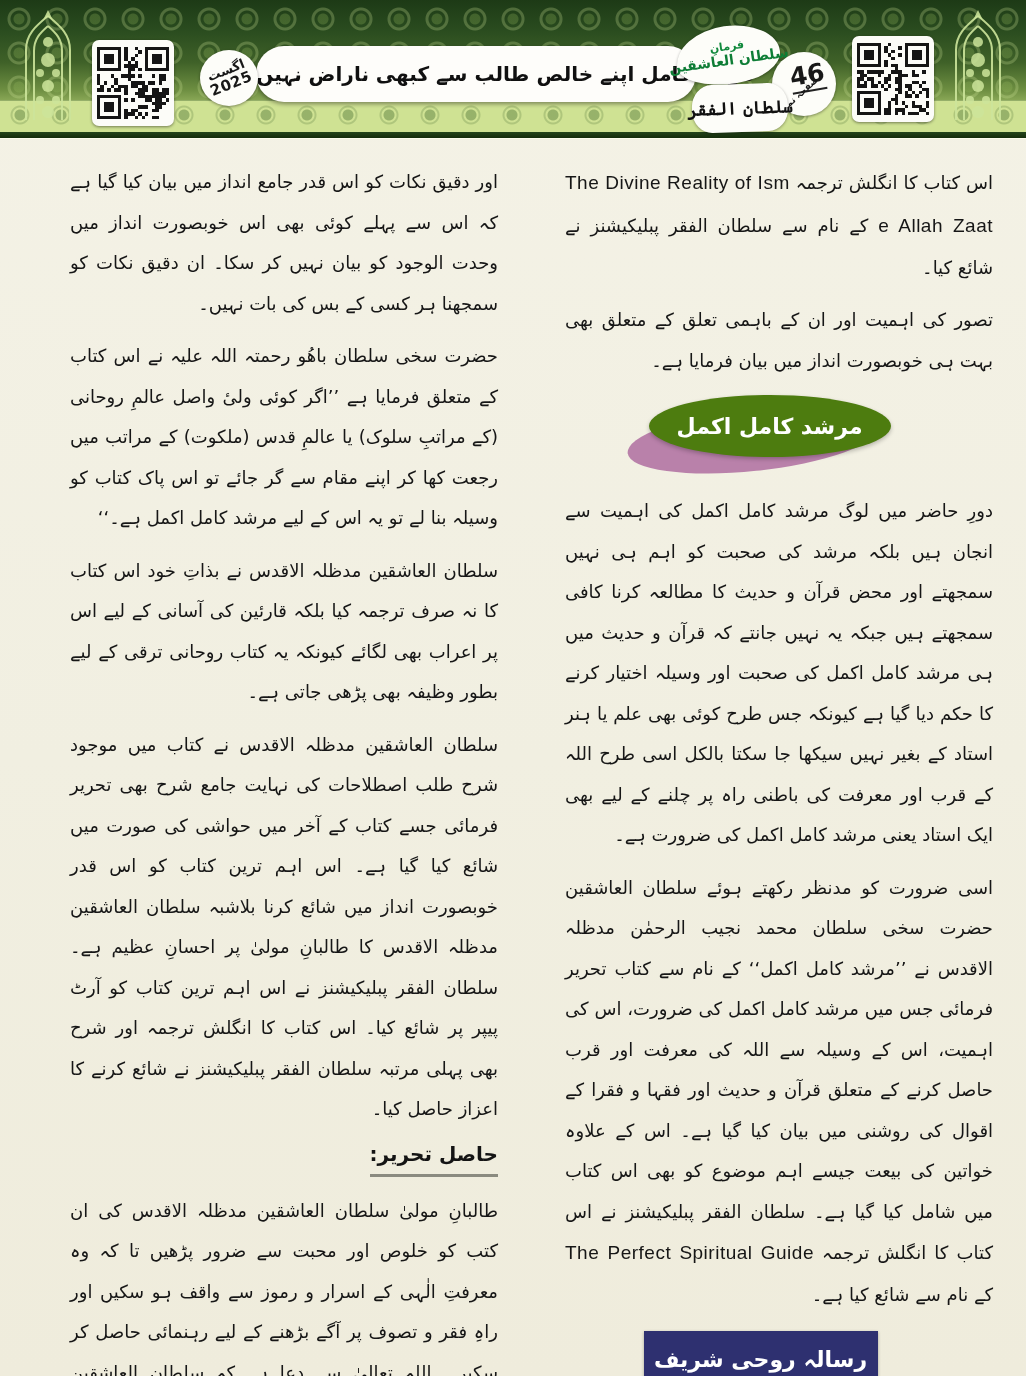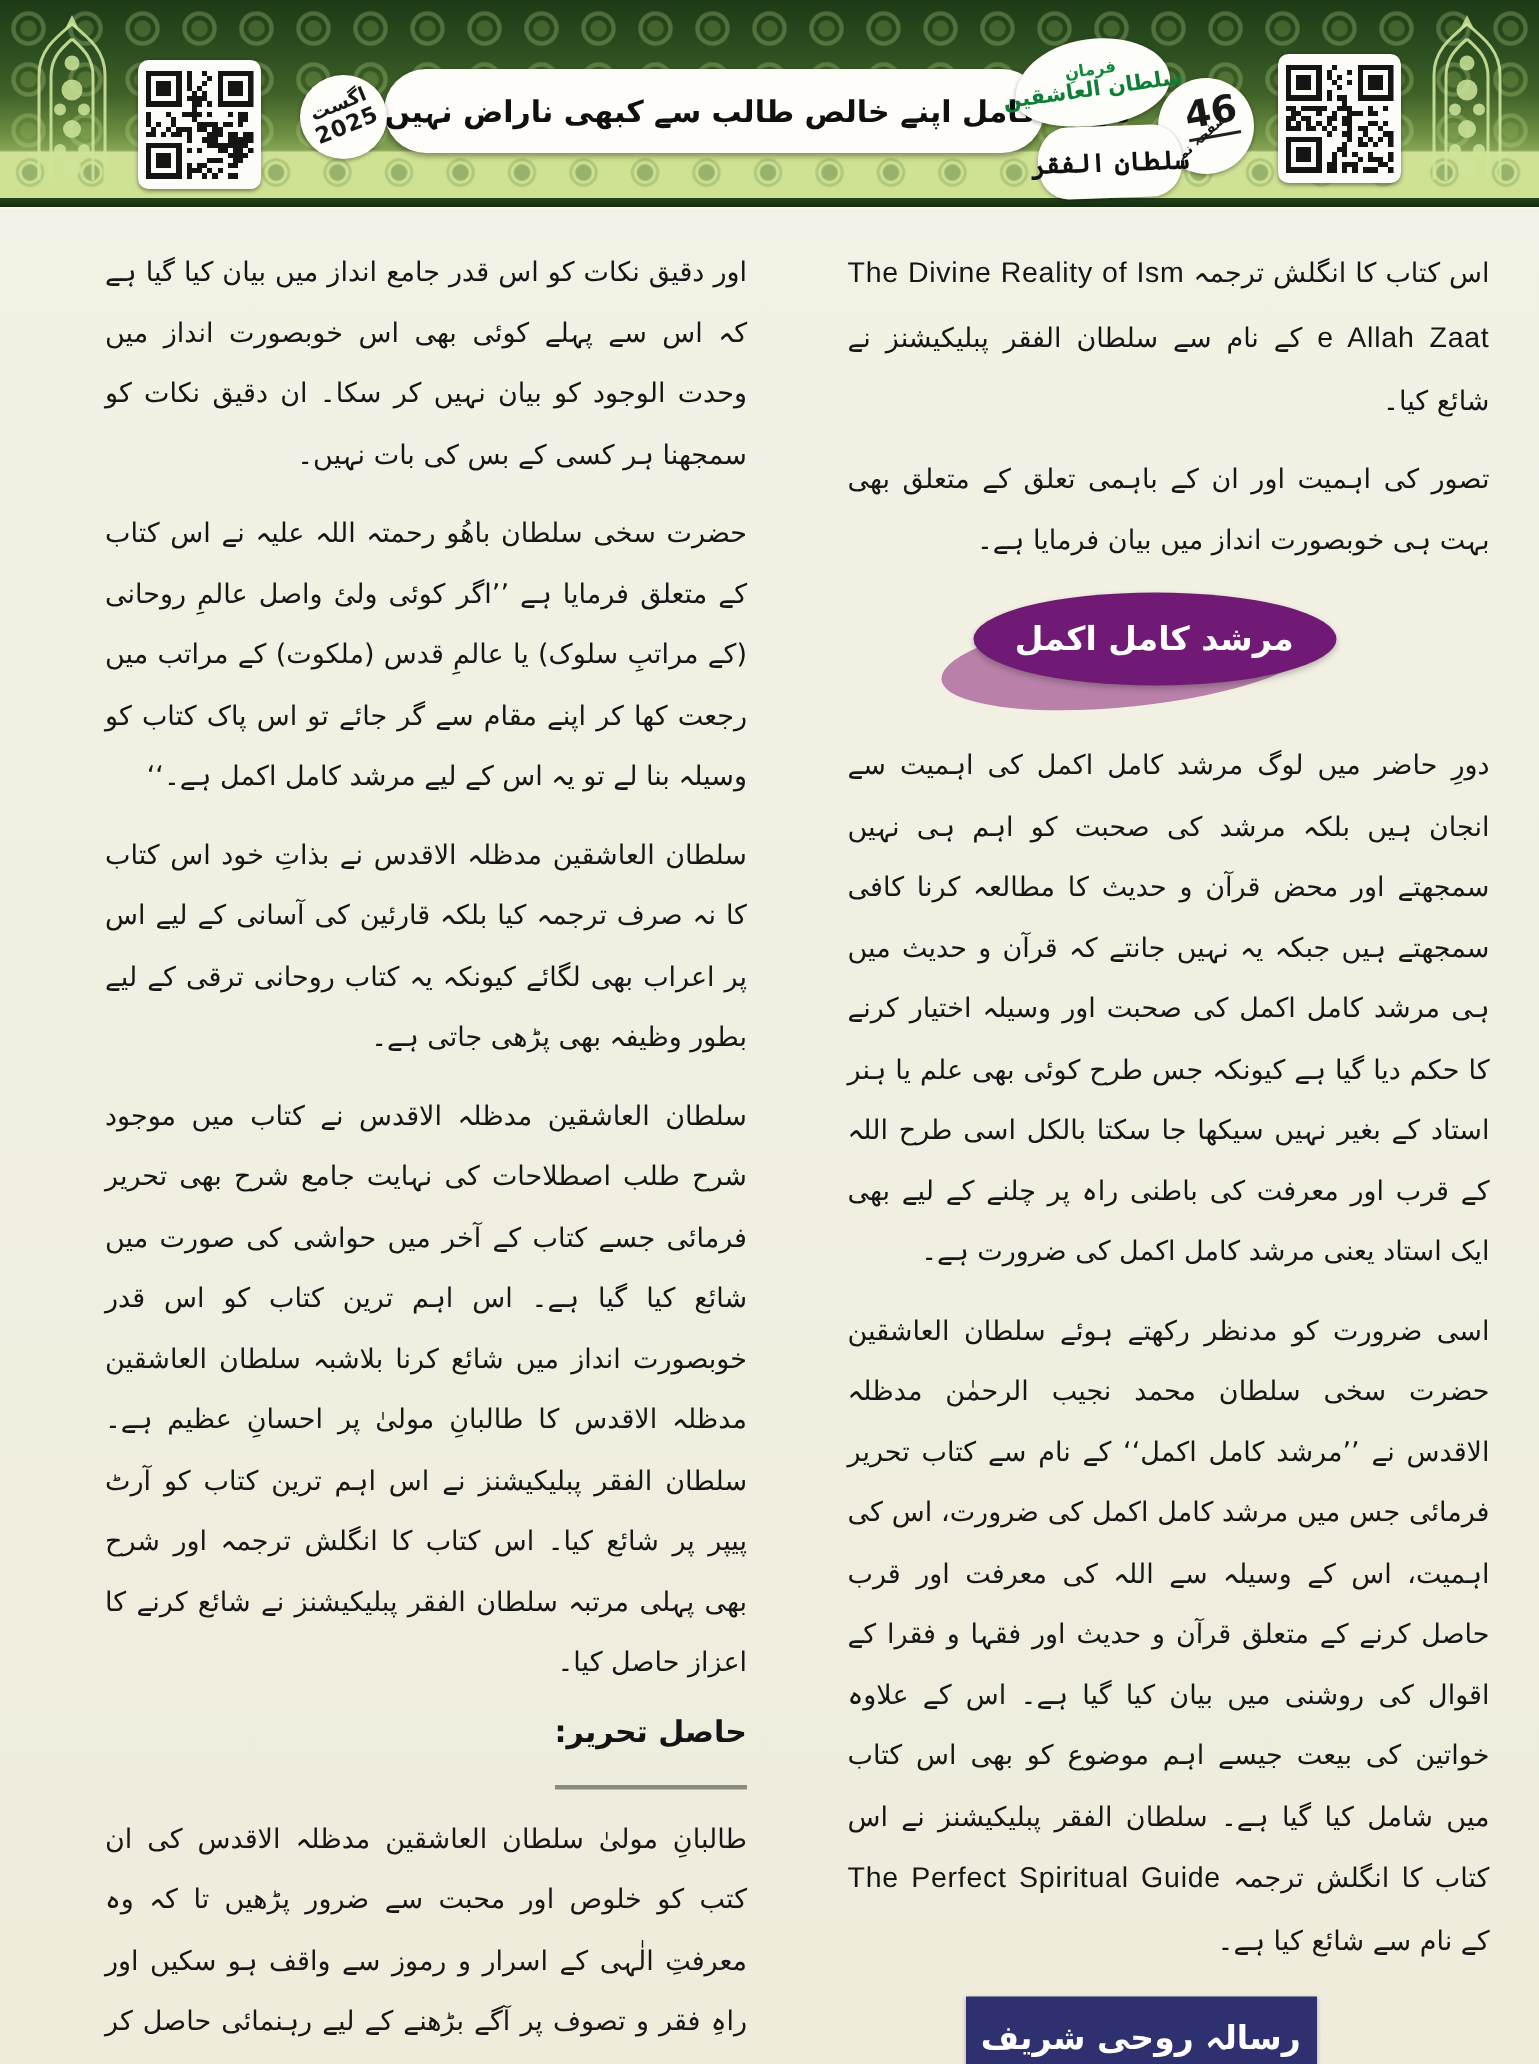--- a/index.html
+++ b/index.html
@@ -69,31 +69,31 @@
 
   
   .content{ position:absolute; top:138px; left:0; width:1026px; padding:24px 33px 0; display:flex; gap:30px; direction:rtl;}
   .col{ flex:1 1 0; direction:rtl;}
   .col p{ font-size:18px; line-height:2.25; text-align:justify; text-justify:inter-word; margin-bottom:12px; color:#161616;margin-left:37px;}
   .en{ font-family:"Liberation Sans", sans-serif; direction:ltr; unicode-bidi:embed; font-size:19px; letter-spacing:.5px;}
 
   .ellipse-heading{ position:relative; width:268px; height:82px; margin:10px auto 16px;}
   .ellipse-outer{ position:absolute; left:0; top:16px; width:252px; height:62px; background:#b981aa;
     border-radius:50%; transform:rotate(-6deg);}
-  .ellipse-inner{ position:absolute; left:22px; top:2px; width:242px; height:62px; background:#701a75;
+  .ellipse-inner{ position:absolute; left:22px; top:2px; width:242px; height:62px; background:#4d7c0f;
     border-radius:50%; display:flex; align-items:center; justify-content:center; box-shadow:0 2px 4px rgba(0,0,0,.25);}
   .ellipse-inner span{ color:#fff; font-size:22px; font-weight:bold;}
 
   .navy-heading{ width:234px; height:56px; background:#2e3070; margin:16px auto 18px;
     display:flex; align-items:center; justify-content:center; box-shadow:0 1px 3px rgba(0,0,0,.3);}
   .navy-heading span{ color:#fff; font-size:22px; font-weight:bold;}
 
   .underline-heading{ margin:4px 0 14px;}
   .underline-heading span{ display:inline-block; font-size:20px; font-weight:bold; color:#141414;
-    border-bottom:3px solid #8b8b80; padding-bottom:24px;}
+    border-bottom:3px solid #8b8b80; padding-bottom:8px;}
 </style>
 </head>
 <body>
 
 <div class="page">
 
   <header class="header">
     <div class="header-base"></div>
     <div class="header-pattern"></div>
     <div class="header-strip"></div>

